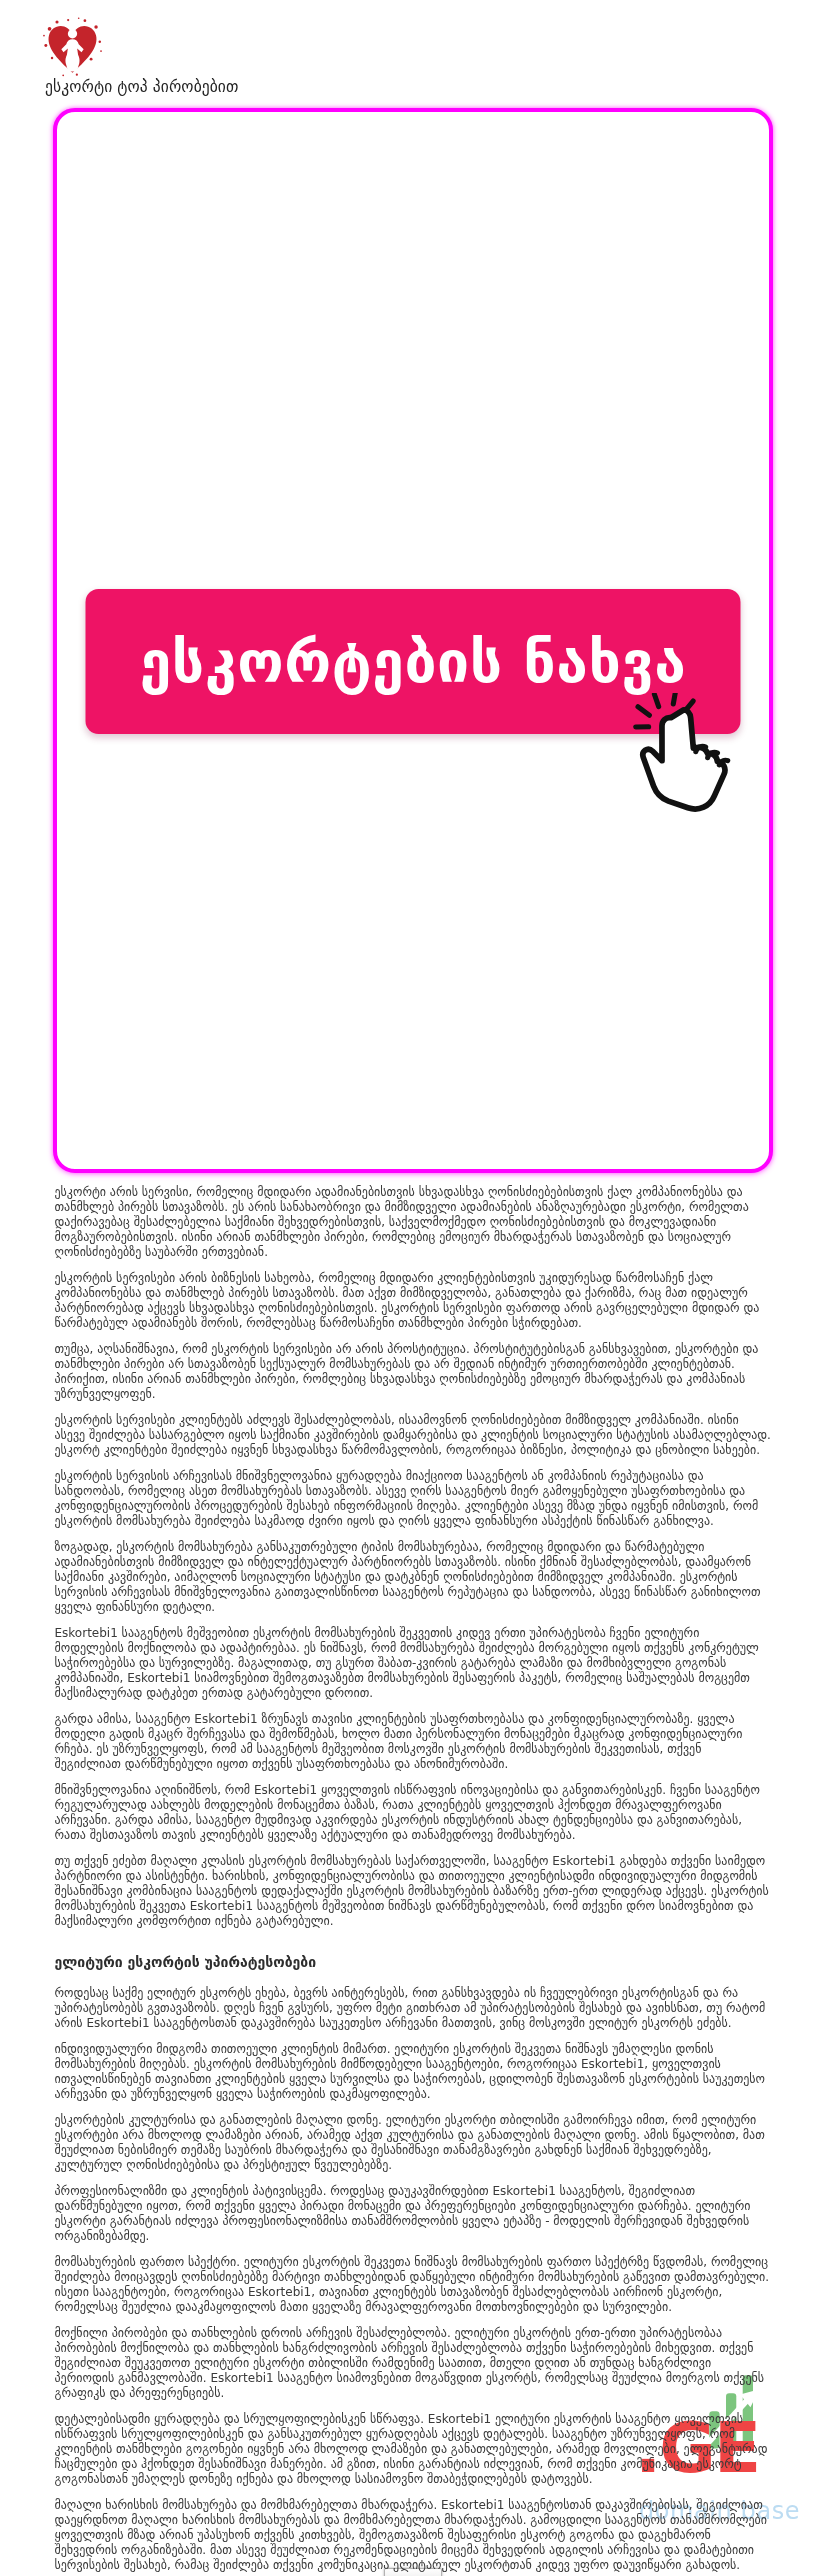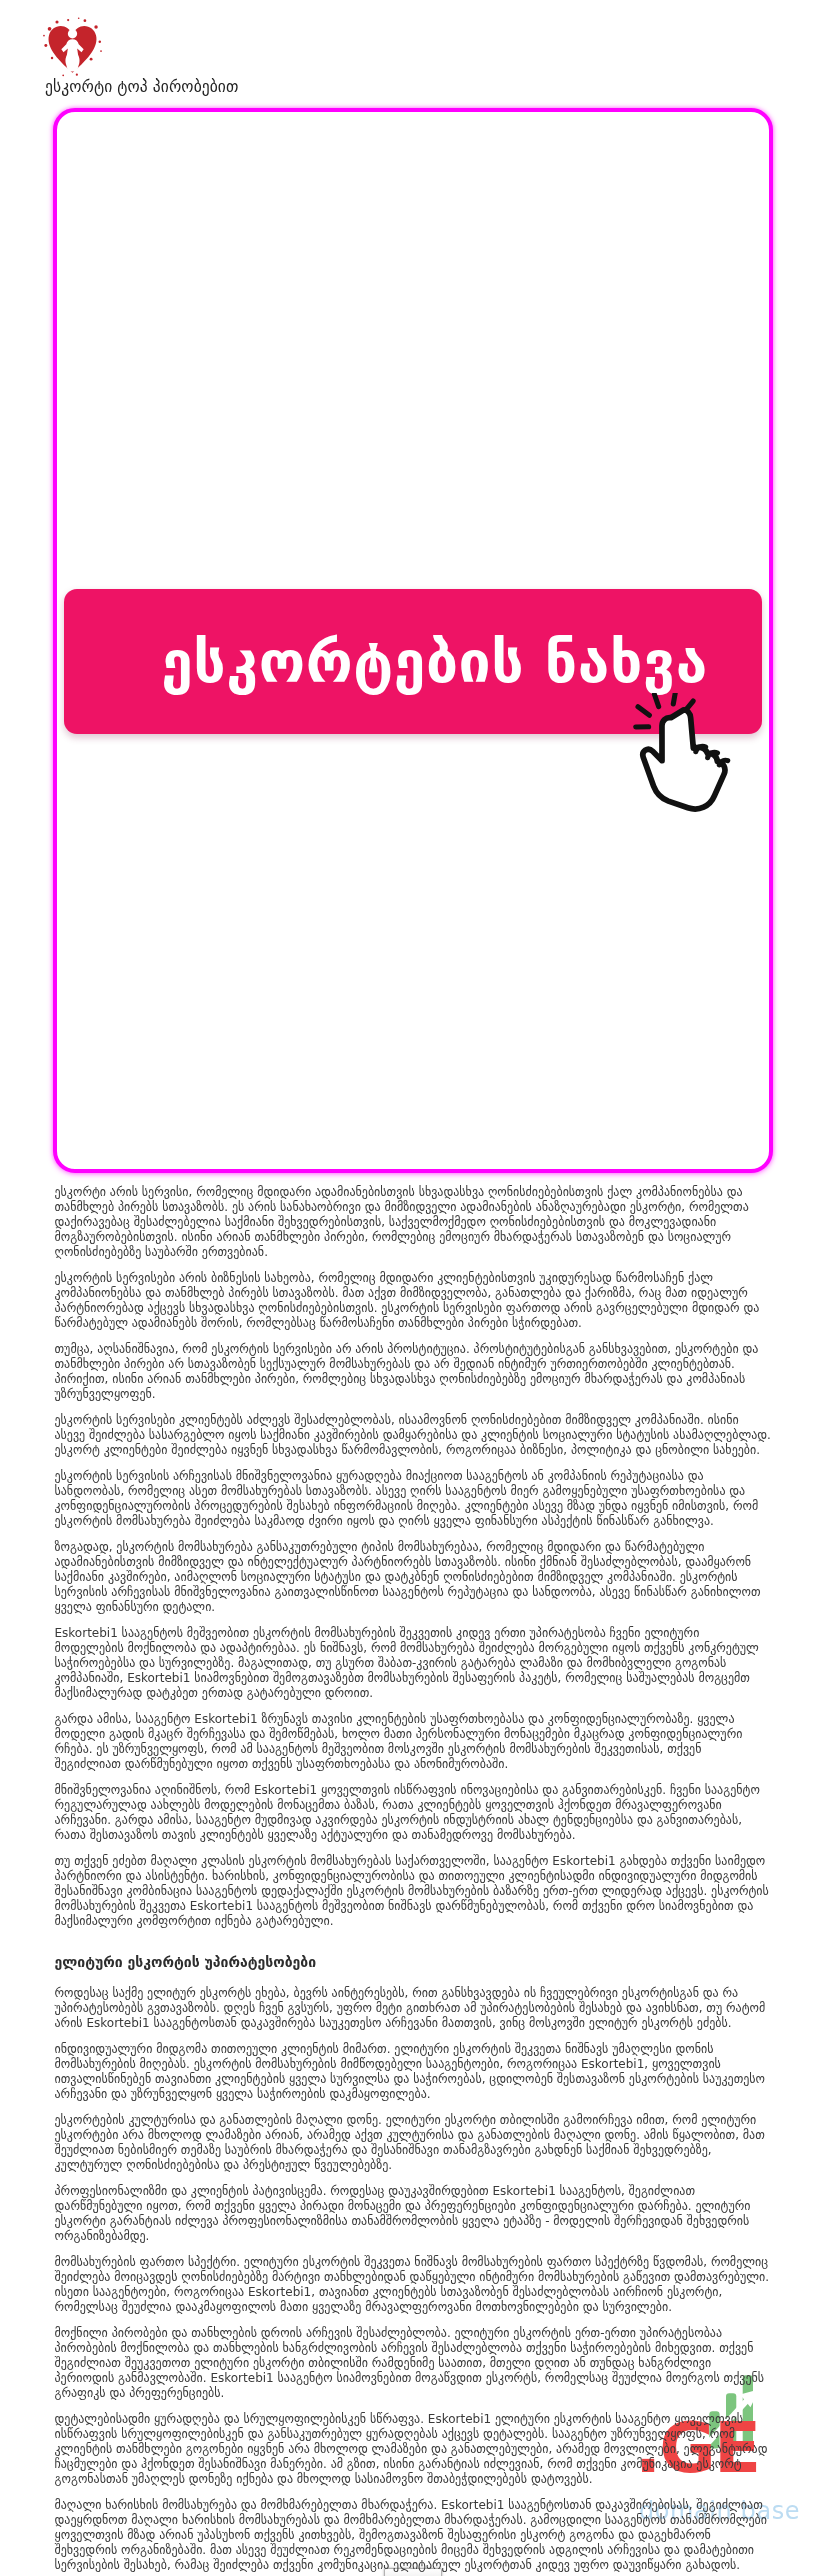--- a/index.html
+++ b/index.html
@@ -13,21 +13,21 @@
 
   
   .hero-box{position:relative;width:712px;height:1057px;margin:7px auto 0;border:4.5px solid #ff00ff;
             border-radius:22px;background:#fff;
             box-shadow:0 0 4.5px rgba(255,0,255,.55),0 1.9px 6.5px rgba(255,0,255,.28);}
   .cta{position:absolute;left:50%;top:477px;transform:translateX(-50%);
        width:655px;height:145px;background:#ee1365;border-radius:13px;
        display:flex;align-items:center;justify-content:center;
        color:#ffffff;font-size:57px;font-weight:bold;letter-spacing:0.6px;white-space:nowrap;
        text-decoration:none;cursor:pointer;
-       box-shadow:0 3.2px 7.7px rgba(120,0,60,.22);padding-left:43px;}
+       box-shadow:0 3.2px 7.7px rgba(120,0,60,.22);}
   .cursor-wrap{position:absolute;left:558px;top:581px;width:141px;height:132px;pointer-events:none;}
 
   
   .article{position:relative;z-index:2;width:717px;margin:0 auto;padding:11.6px 2.6px 0 2.6px;}
   .article p{margin:0 0 11px 0;font-size:12px;line-height:15px;color:#3a3a3a;}
   .article h2{margin:26px 0 15.5px 0;font-size:14px;line-height:15.5px;color:#2e2e2e;font-weight:bold;}
   .trailing{margin-top:9px !important;}
 
   
   .watermark{position:absolute;left:635px;top:2355px;width:148px;height:161px;z-index:1;}

